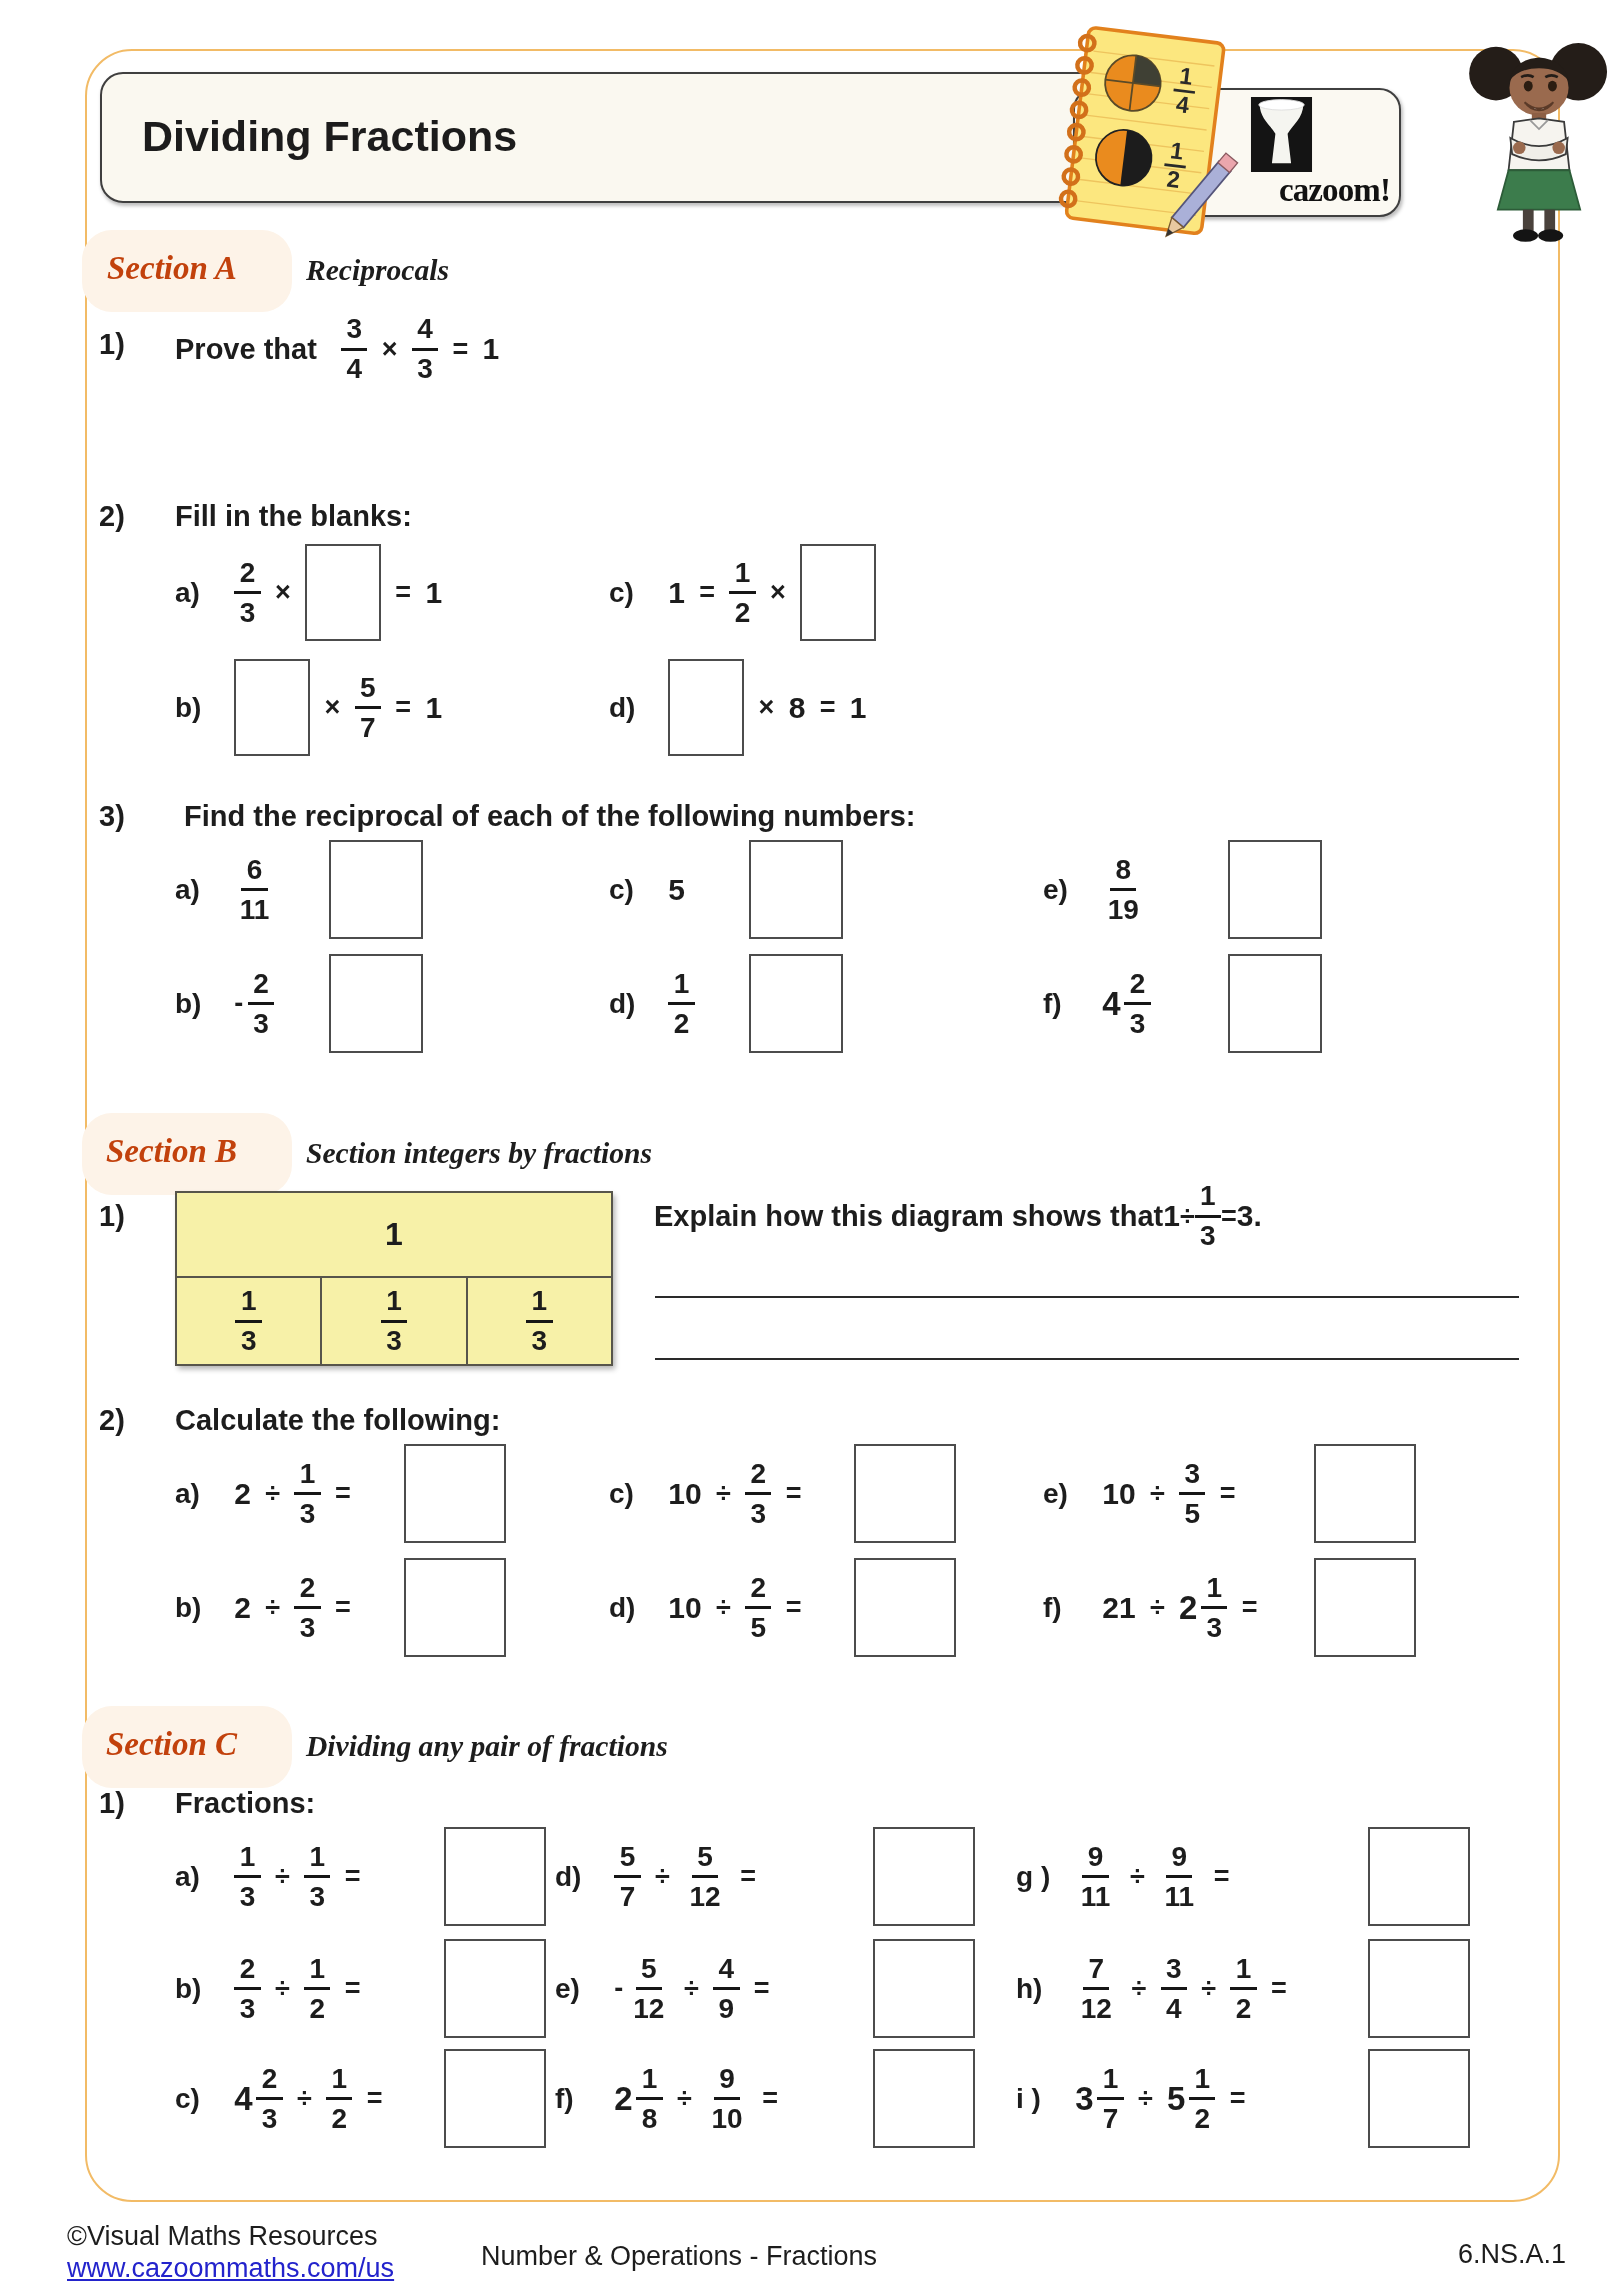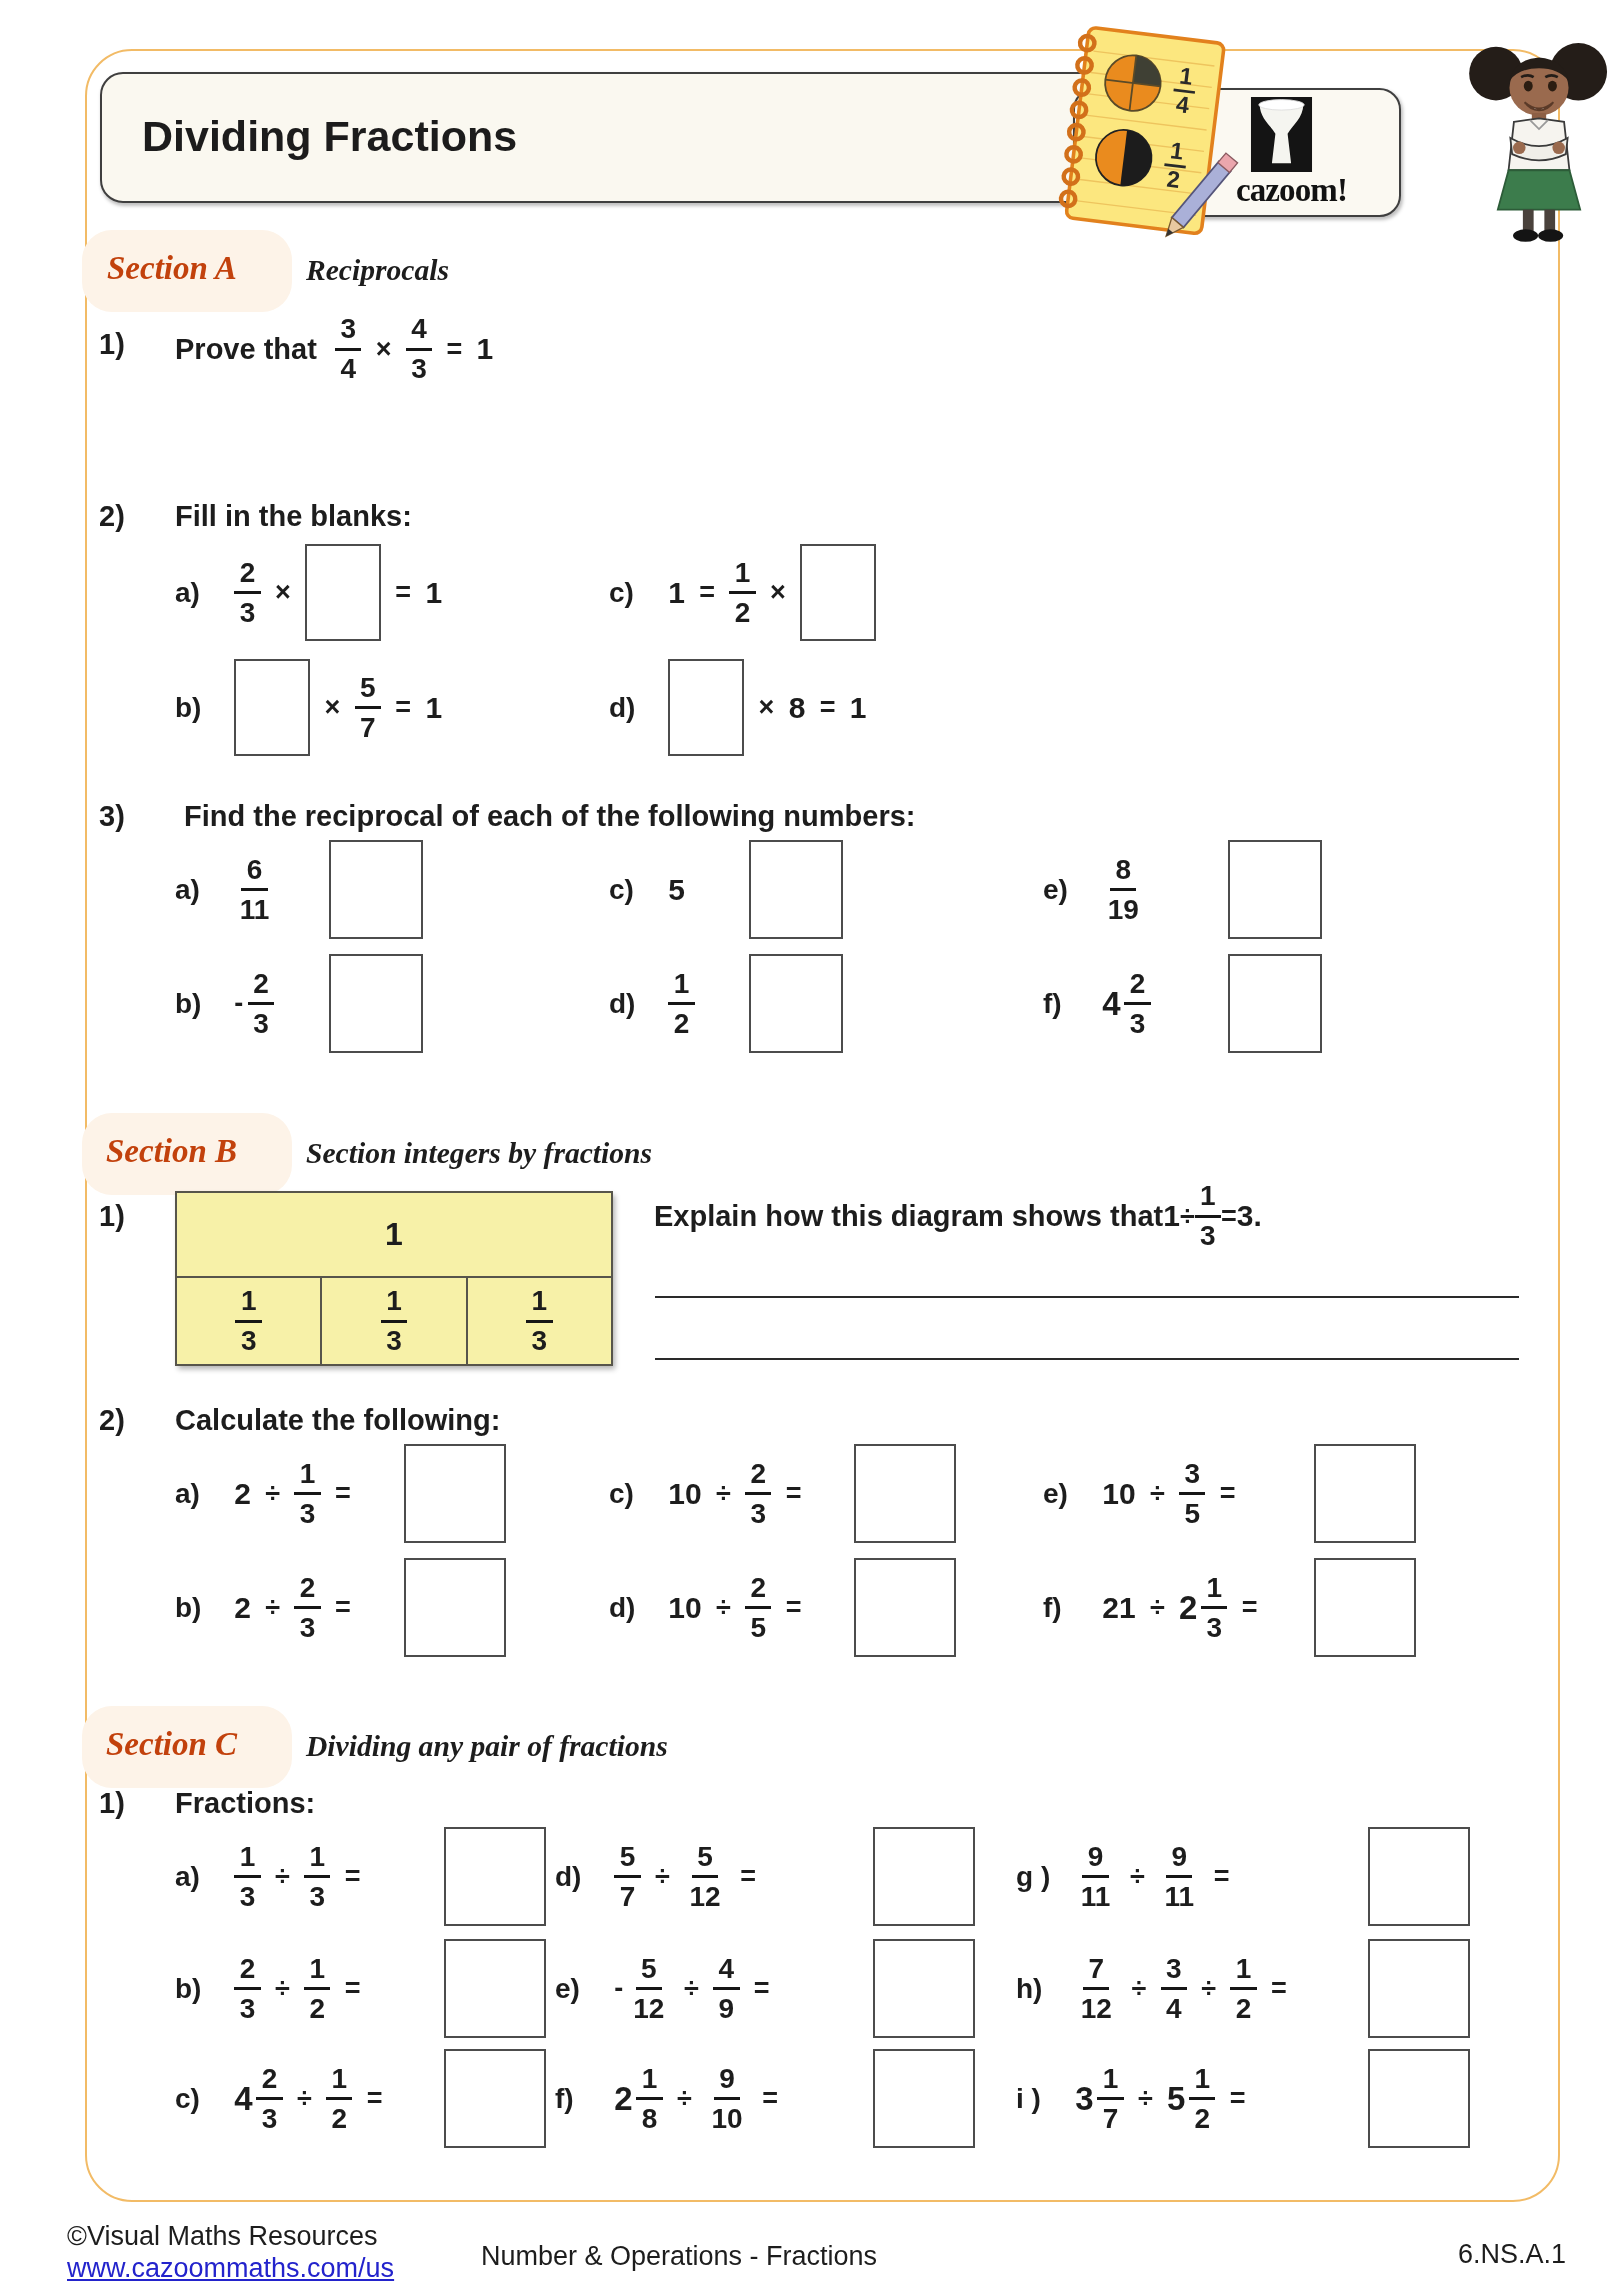--- a/index.html
+++ b/index.html
@@ -8,21 +8,21 @@
   .abs{position:absolute;}
   
   .frame{position:absolute;left:85px;top:49px;width:1471px;height:2149px;
          border:2.7px solid #f2bb66;border-radius:47px;background:#fff;}
   
   .titlebox{position:absolute;left:100px;top:72px;width:1073px;height:127px;border:2.7px solid #3f3f3f;
             border-radius:23px;background:#faf8f0;box-shadow:1.8px 2.7px 3.6px rgba(0,0,0,.25);}
   .titlebox span{display:block;padding-left:40px;line-height:124px;font-size:43px;font-weight:700;color:#1c1c1c;}
   .logobox{position:absolute;left:1073px;top:88px;width:324px;height:125px;border:2.7px solid #3f3f3f;
            border-radius:21.5px;background:#fbf9f2;box-shadow:1.8px 2.7px 3.6px rgba(0,0,0,.25);}
-  .logotxt{position:absolute;left:118px;top:82px;width:197px;text-align:center;
+  .logotxt{position:absolute;left:118px;top:82px;width:197px;text-align:right;
            font-family:"Liberation Serif",serif;font-weight:700;font-size:33px;letter-spacing:-0.9px;color:#121212;}
   
   .secbg{position:absolute;background:#fdf3e8;border-radius:30px;width:210px;height:82px;}
   .seclab{position:absolute;font-family:"Liberation Serif",serif;font-style:italic;font-weight:700;
           font-size:33px;color:#c2410c;}
   .subt{position:absolute;font-family:"Liberation Serif",serif;font-style:italic;font-weight:600;
         font-size:29.6px;color:#1d1d1d;margin-left:12px;}
   
   .qn{position:absolute;font-size:29px;font-weight:700;}
   .qt{position:absolute;font-size:29px;font-weight:700;}
@@ -139,21 +139,21 @@
     <ellipse cx="71" cy="225" rx="14" ry="7" fill="#141414"></ellipse>
     <ellipse cx="99" cy="225" rx="14" ry="7" fill="#141414"></ellipse>
   </svg>
 
   <div class="secbg" style="left:82px;top:230px"></div>
   <div class="seclab" style="left:107px;top:250px">Section A</div>
   <div class="subt" style="left:294px;top:254px">Reciprocals</div>
 
   <div class="qn" style="left:99px;top:328px">1)</div>
   <div class="r" style="left:175px;top:313px;height:72px">
-    <span class="qt" style="position:static;margin-right:4px">Prove that</span>
+    <span class="qt" style="position:static;margin-right:10px">Prove that</span>
     <span class="fr">
         <span class="n">3</span>
         <span class="d">4</span>
       </span>
     <span class="op">×</span>
     <span class="fr">
         <span class="n">4</span>
         <span class="d">3</span>
       </span>
     <span class="op">=</span>

